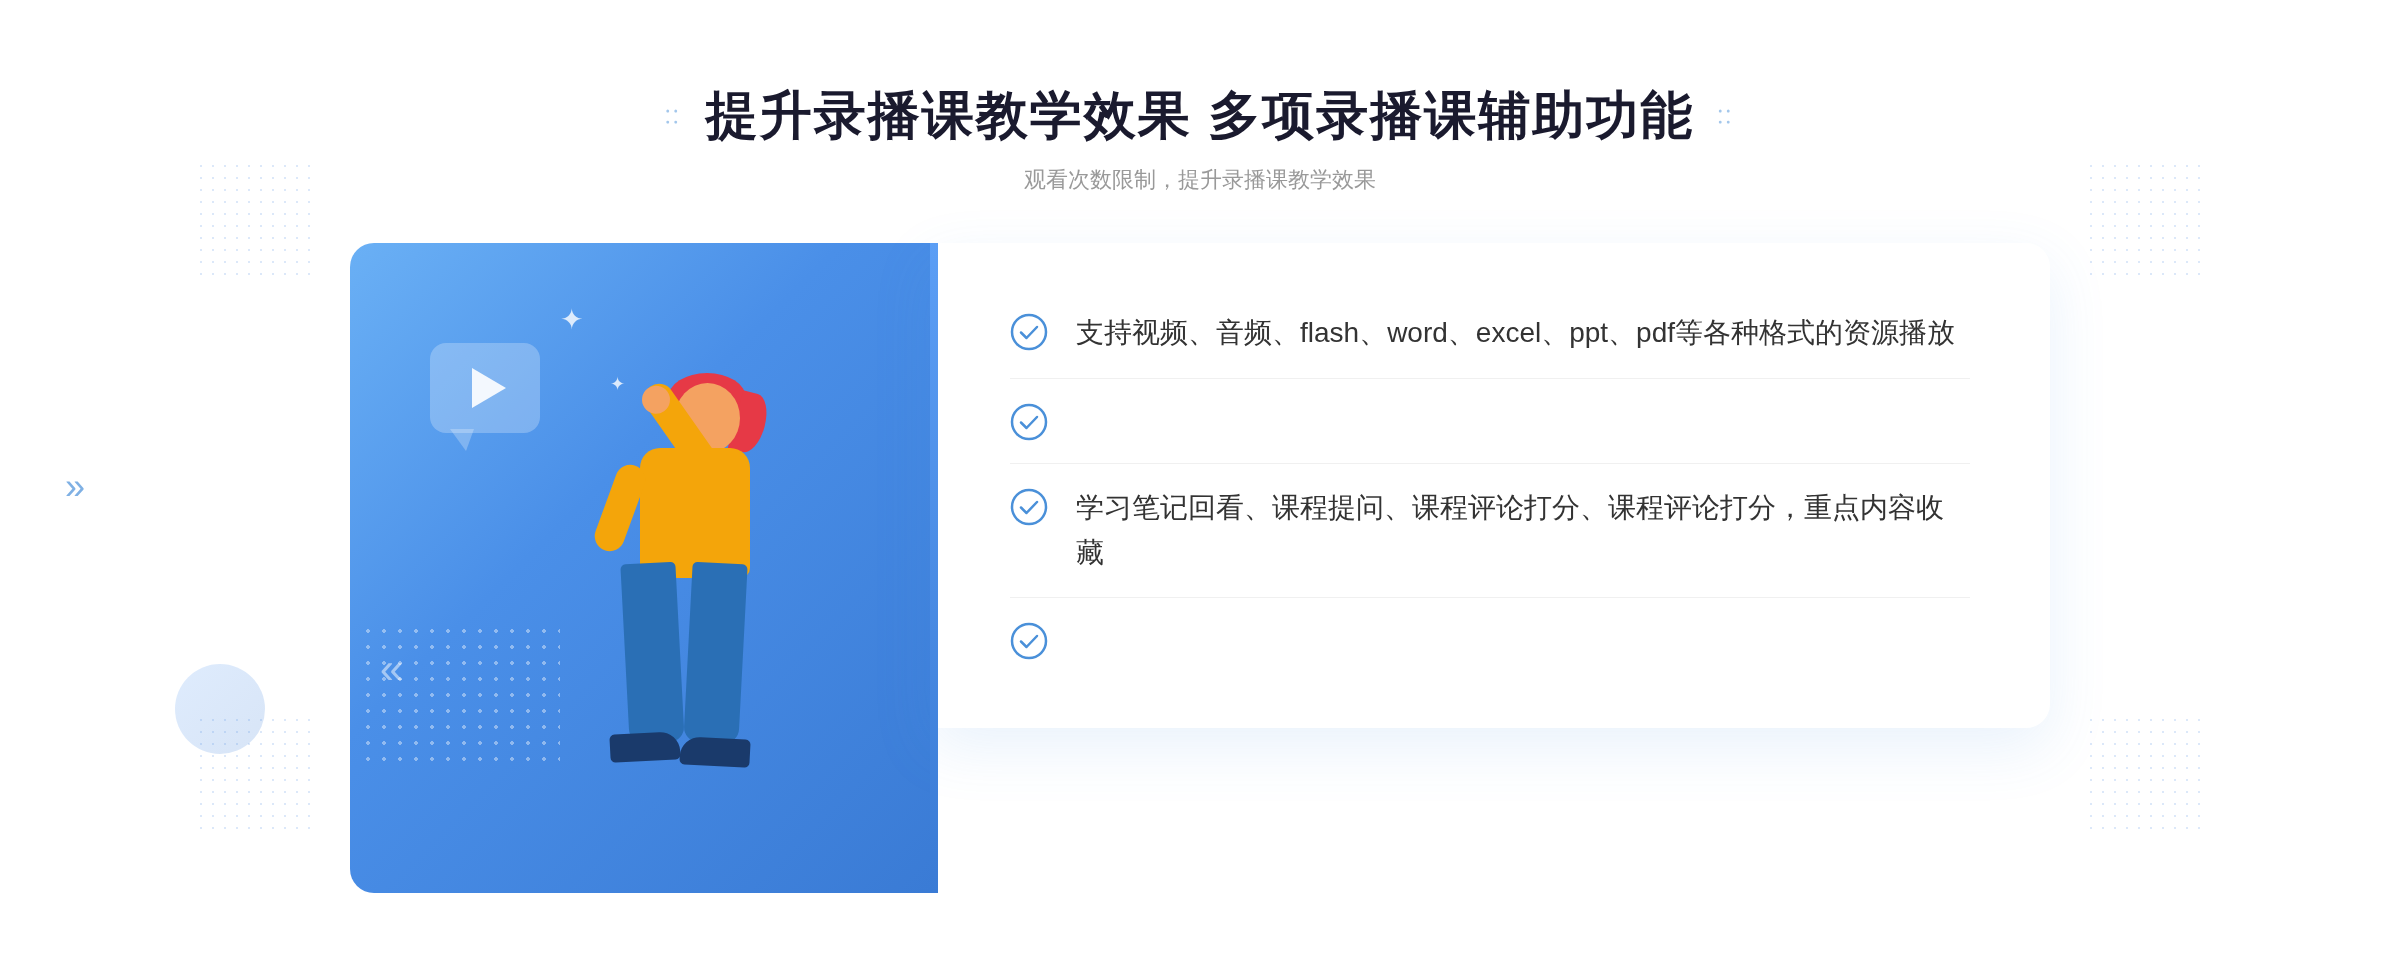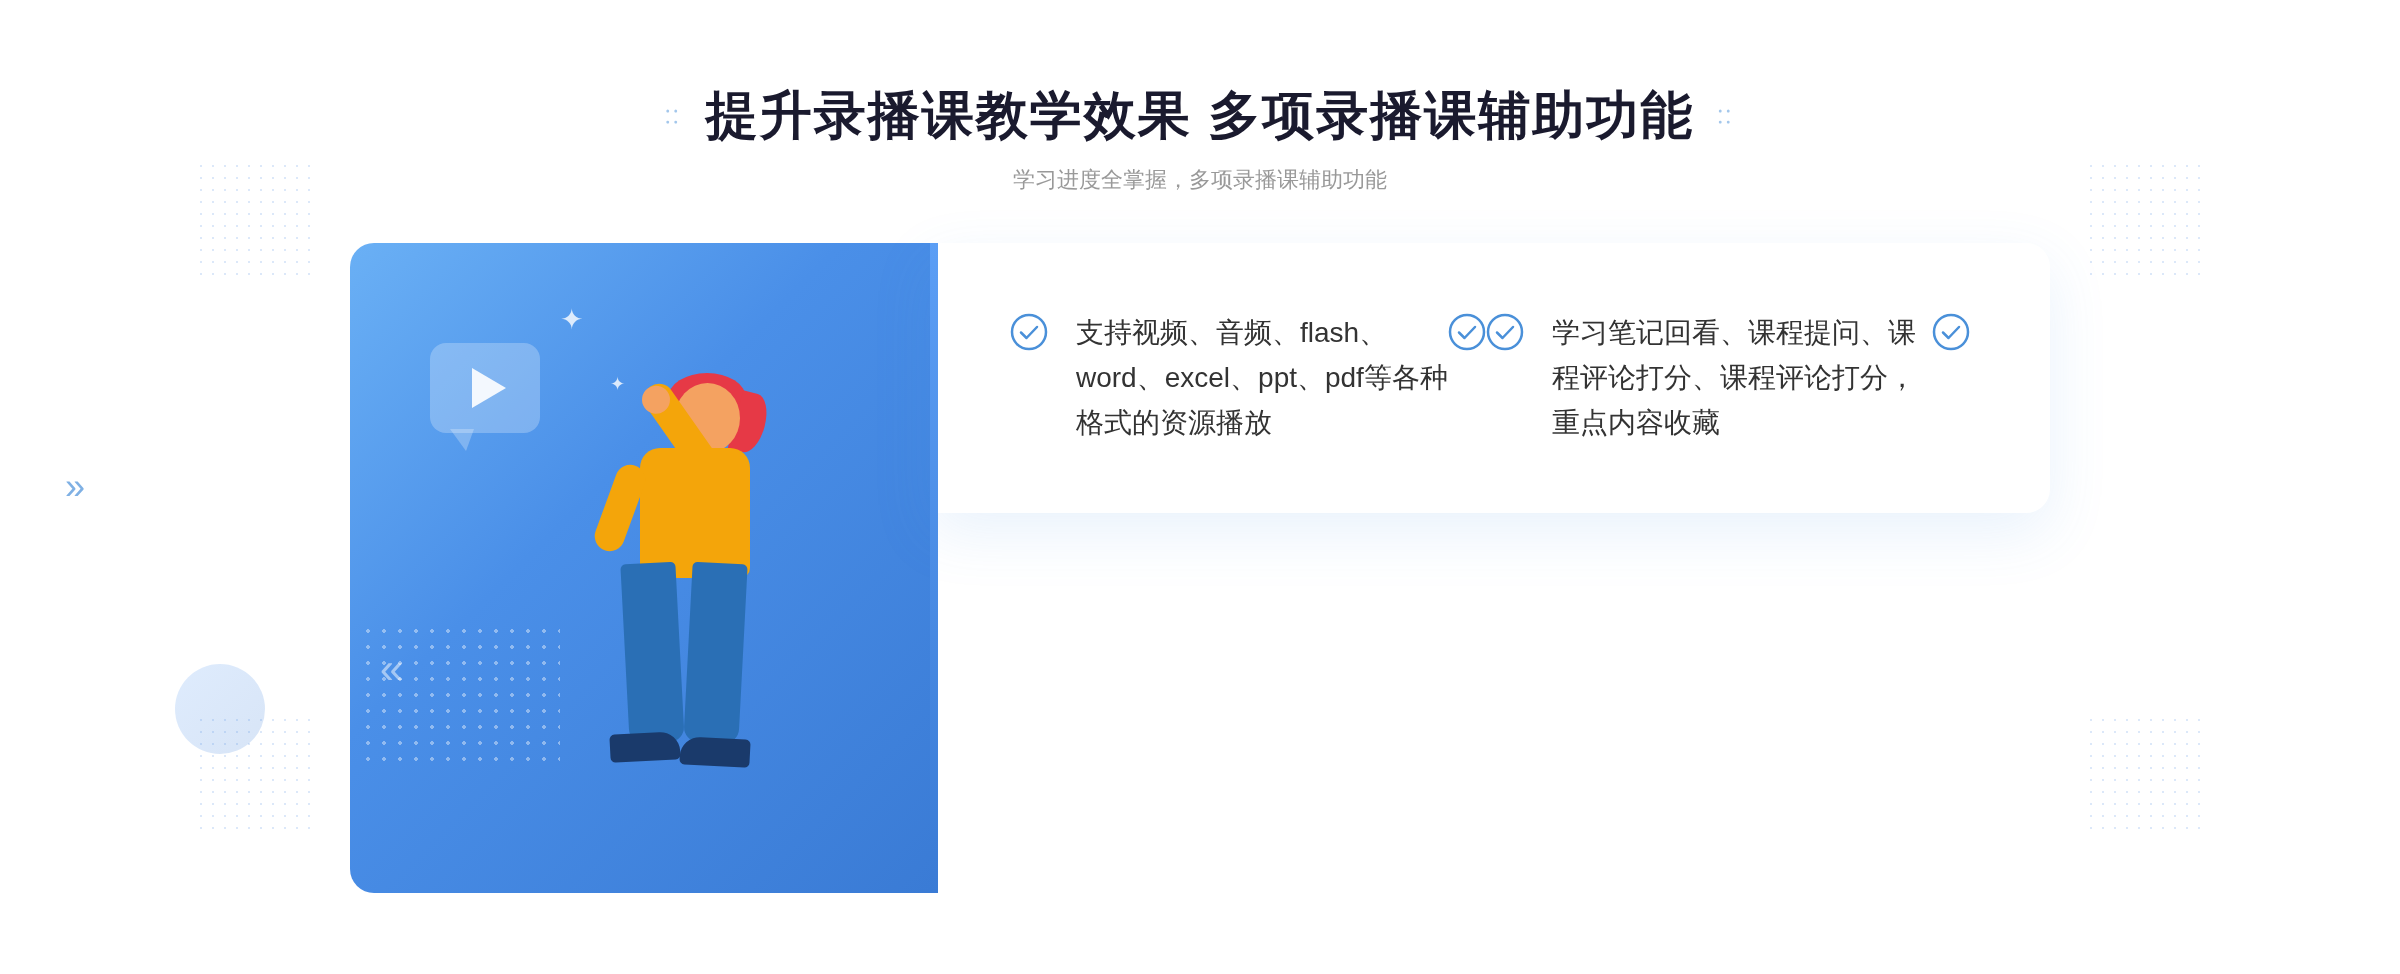--- a/index.html
+++ b/index.html
@@ -329,20 +329,21 @@
     }
 
     
     .features-panel {
       flex: 1;
       background: #ffffff;
       border-radius: 0 24px 24px 0;
       box-shadow: 0 20px 60px rgba(74, 144, 232, 0.12);
       padding: 50px 80px;
       display: flex;
+      flex-direction: column;
       justify-content: space-around;
     }
 
     
     .features-panel-accent {
       position: absolute;
       left: 0;
       top: 0;
       bottom: 0;
       width: 8px;
@@ -402,21 +403,21 @@
 <div class="blue-circle-small"></div>
 
 <div class="header-section">
   <div class="main-title">
     <span style="color:#4a90d9; font-size:18px; letter-spacing:4px; opacity:0.5;">⁚⁚</span>
     <span>
       <span>提升录播课教学效果</span>&nbsp;<span>多项录播课辅助功能</span>
     </span>
     <span style="color:#4a90d9; font-size:18px; letter-spacing:4px; opacity:0.5;">⁚⁚</span>
   </div>
-  <div class="subtitle">学习进度全掌握，多项录播课辅助功能</div>
+  <div class="subtitle">观看次数限制，提升录播课教学效果</div>
 </div>
 
 <div class="content-wrapper">
 
   <div class="illustration-panel">
 
     <div class="illus-dots"></div>
 
     <div class="illus-chevron">«</div>
 

